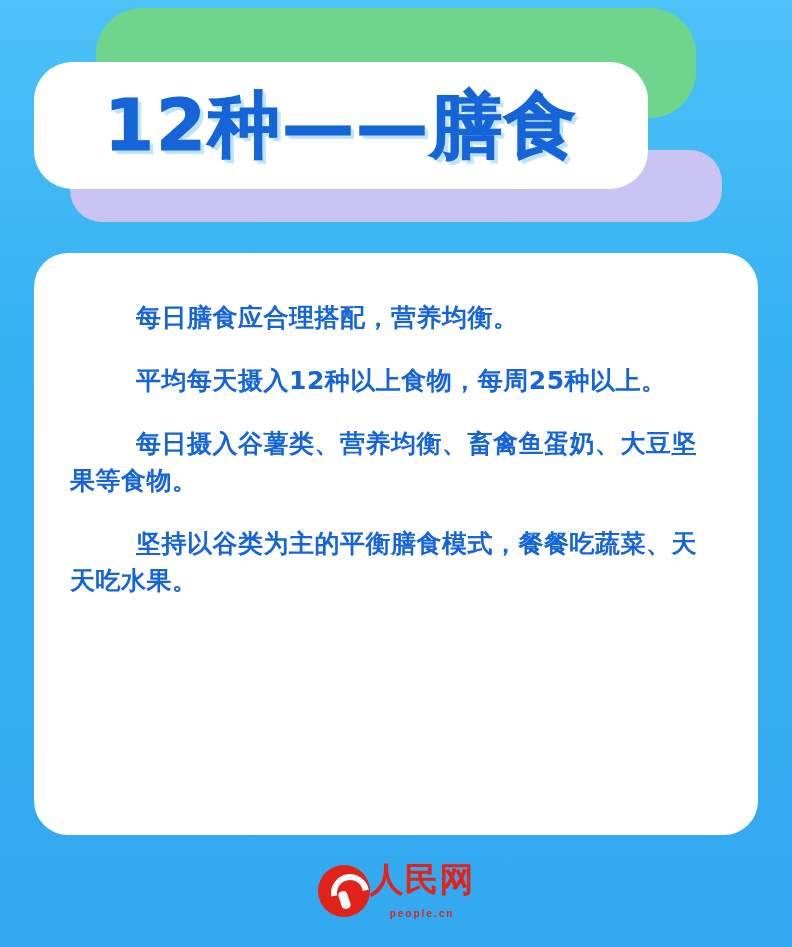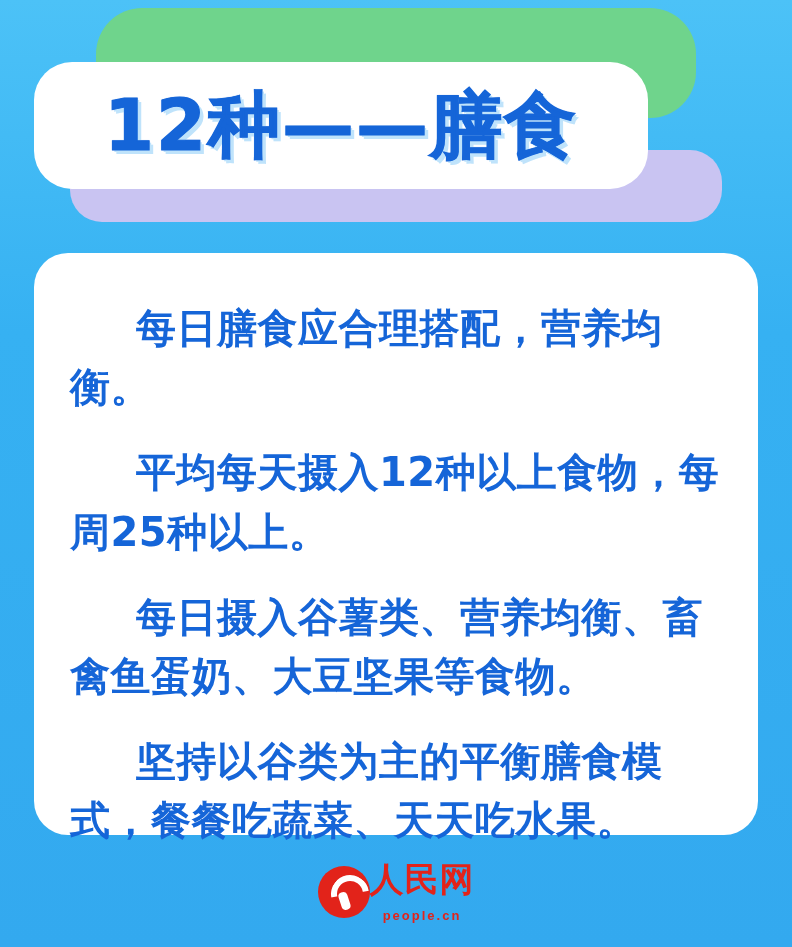--- a/index.html
+++ b/index.html
@@ -71,21 +71,21 @@
     top: 253px;
     width: 724px;
     height: 582px;
     background: #ffffff;
     border-radius: 34px;
     box-sizing: border-box;
     padding: 46px 36px 20px 36px;
   }
   .para {
     font-family: "DejaVu Sans", "Liberation Sans", sans-serif;
-    font-size: 40px;
+    font-size: 25px;
     font-weight: bold;
     line-height: 1.48;
     color: #1565d8;
     text-indent: 66px;
     margin: 0 0 26px 0;
     letter-spacing: 0.5px;
   }
   .para:last-child {
     margin-bottom: 0;
   }
@@ -138,21 +138,21 @@
   }
   .logo-cn {
     font-family: "DejaVu Sans", "Liberation Sans", sans-serif;
     font-size: 34px;
     font-weight: bold;
     color: #e2231a;
     letter-spacing: 1px;
   }
   .logo-en {
     font-family: "Liberation Sans", sans-serif;
-    font-size: 13px;
+    font-size: 10px;
     font-weight: bold;
     color: #e2231a;
     letter-spacing: 2px;
     margin-top: 13px;
     text-align: center;
   }
 </style>
 </head>
 <body>
 

